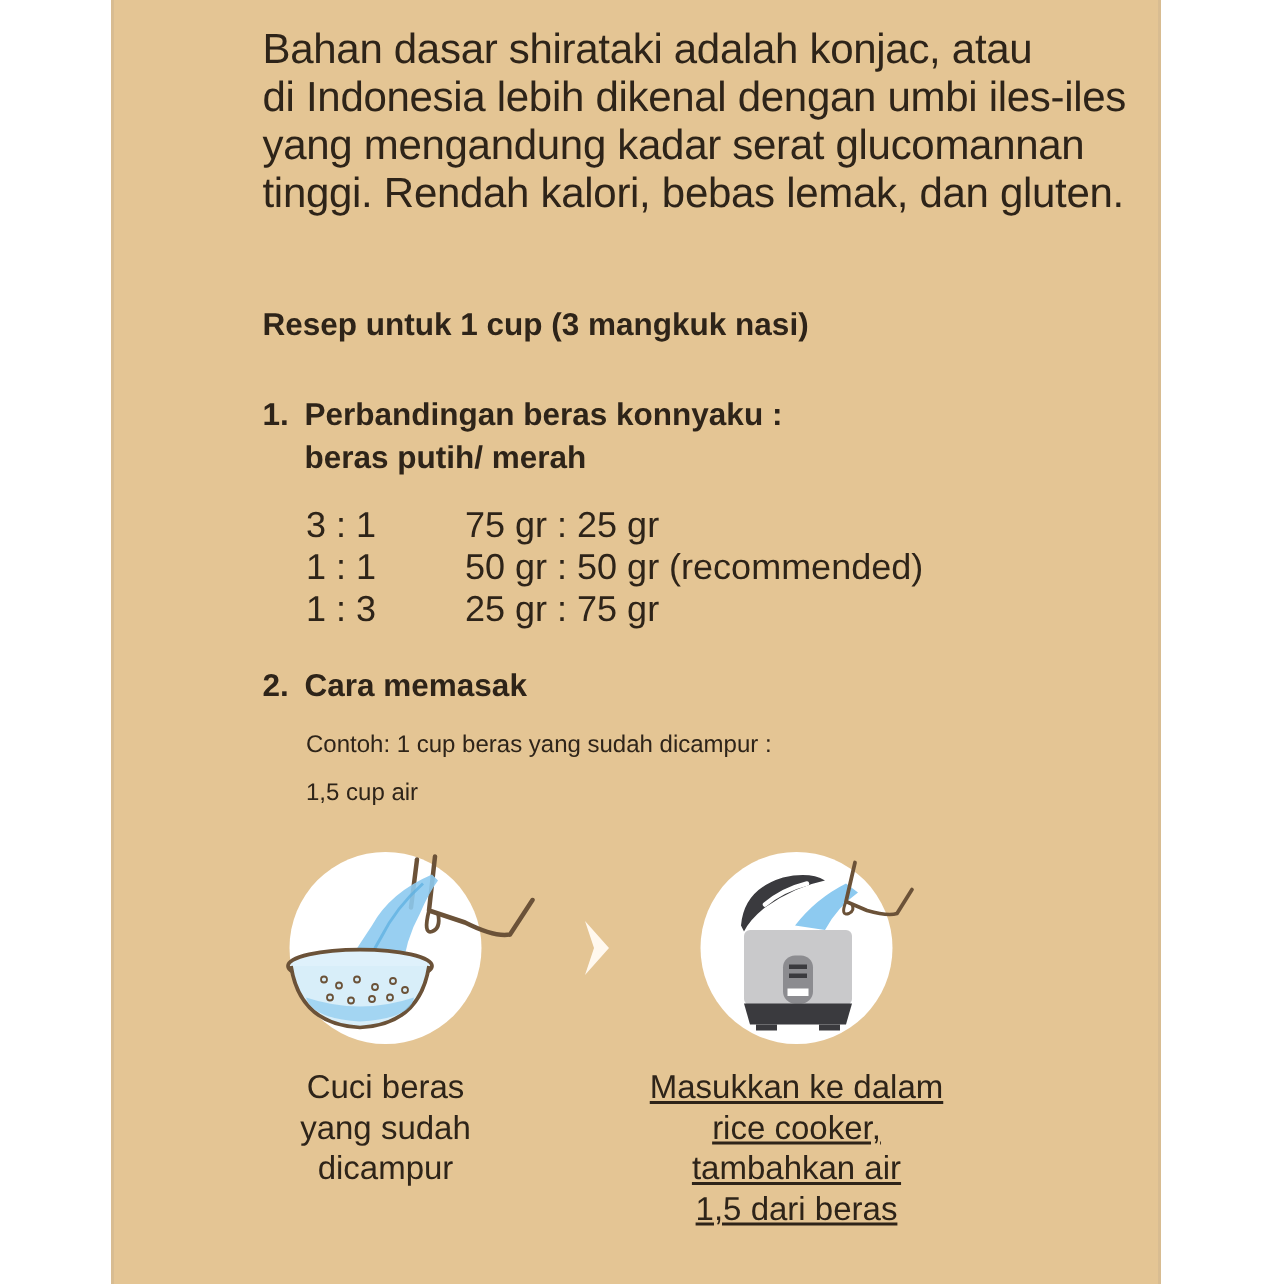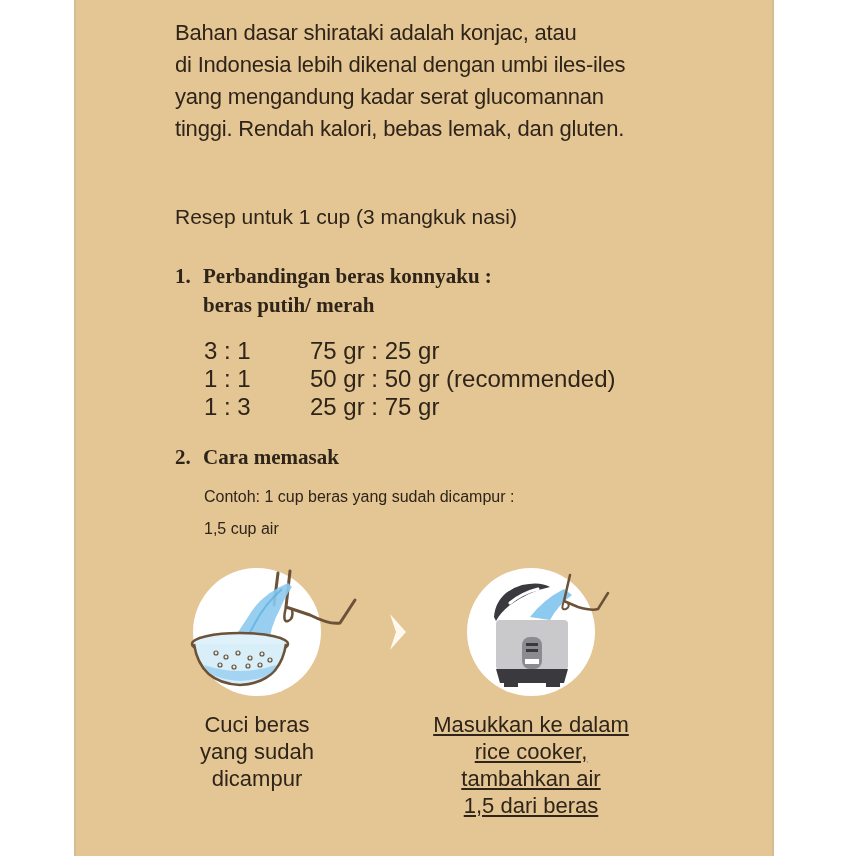--- a/index.html
+++ b/index.html
@@ -1,24 +1,24 @@
 <!DOCTYPE html>
 <html><head>
 <meta charset="utf-8">
 <style>
   html, body { margin:0; padding:0; }
   body { width:856px; height:856px; background:#ffffff; position:relative; overflow:hidden;
          font-family:"Liberation Sans", sans-serif; color:#2e2419; }
   .panel { position:absolute; left:74px; top:0; width:700px; height:856px; background:#e4c594;
            border-left:2px solid #d8bc91; border-right:2px solid #d8bc91; box-sizing:border-box; }
-  .intro { position:absolute; left:175px; top:17px; width:580px; font-size:22px; line-height:32px;
+  .intro { position:absolute; left:175px; top:17px; width:580px; font-size:28px; line-height:32px;
            letter-spacing:-0.2px; }
   .intro div { white-space:nowrap; }
-  .recipe-title { position:absolute; left:175px; top:205px; font-size:21px; font-weight:normal; white-space:nowrap; }
-  .step-title { position:absolute; left:175px; font-size:21px; font-weight:bold; line-height:29px; white-space:nowrap;font-family:Liberation Serif, serif; }
+  .recipe-title { position:absolute; left:175px; top:205px; font-size:21px; font-weight:bold; white-space:nowrap; }
+  .step-title { position:absolute; left:175px; font-size:21px; font-weight:bold; line-height:29px; white-space:nowrap; }
   .step-title .num { display:inline-block; width:28px; }
   .step-title .indent { padding-left:28px; }
   .ratio-table { position:absolute; left:204px; top:337px; font-size:24px; line-height:28px; }
   .ratio-row { display:flex; white-space:nowrap; }
   .ratio-row .r { width:106px; }
   .method-text { position:absolute; left:204px; top:481px; font-size:16px; line-height:32px; white-space:nowrap; }
   .illus { position:absolute; }
   .caption { position:absolute; font-size:22px; line-height:27px; text-align:center; white-space:nowrap; }
 </style>
 </head>

